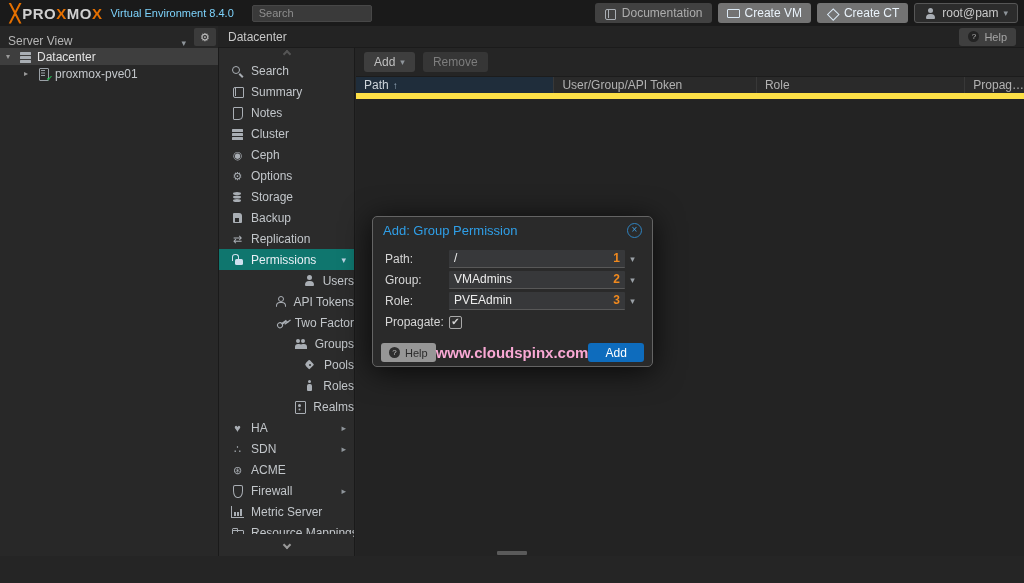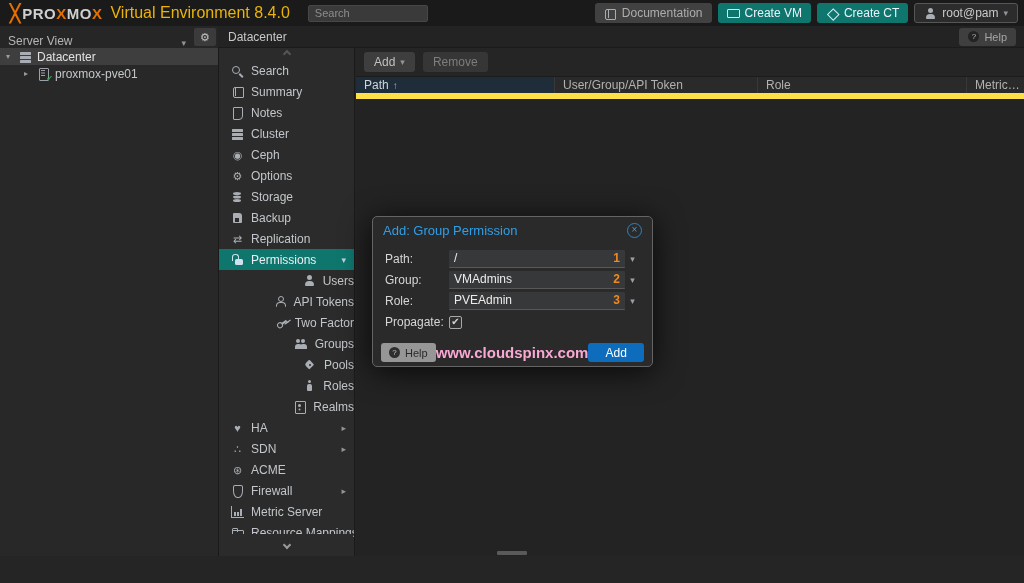--- a/index.html
+++ b/index.html
@@ -5,27 +5,27 @@
   html,body{margin:0;padding:0;background:#111;font-family:"Liberation Sans",sans-serif;}
   *{box-sizing:border-box;}
   #app{position:relative;width:1024px;height:583px;background:#252525;overflow:hidden;color:#c2c6ca;font-size:12px;}
 
   
   .topbar{position:absolute;left:0;top:0;width:1024px;height:26px;background:#1a1a1a;display:flex;align-items:center;padding:0 6px;gap:6px;}
   .logo{display:flex;align-items:baseline;gap:2px;margin-left:4px;}
   .logo .mark{color:#e57000;font-weight:bold;font-size:17px;line-height:1;}
   .brand{font-weight:bold;font-size:15px;letter-spacing:.5px;color:#cfcfcf;}
   .brand .ox{color:#e57000;}
-  .version{color:#eab308;font-size:16px;margin-left:2px;}
+  .version{color:#7dd3fc;font-size:11px;margin-left:2px;}
   .searchbox{margin-left:12px;width:120px;height:17px;background:#3a3a3a;border:1px solid #474747;border-radius:2px;color:#ddd;font-size:11px;padding:0 6px;outline:none;}
   .searchbox::placeholder{color:#8e8e8e;}
   .tb-right{margin-left:auto;display:flex;gap:6px;align-items:center;}
   .tbtn{height:20px;display:inline-flex;align-items:center;gap:5px;border-radius:3px;padding:0 9px;font-size:12px;border:none;cursor:pointer;}
   .tbtn.gray{background:#414141;color:#adadad;}
-  .tbtn.blue{background:#0f766e;color:#eaf3fb;}
+  .tbtn.blue{background:#737373;color:#eaf3fb;}
   .tbtn.user{background:#2c2c2c;border:1px solid #565656;color:#c9c9c9;}
 
   
   .ic{position:relative;display:inline-block;width:13px;height:12px;flex:none;color:#a9aeb4;}
   .gly{display:inline-block;width:13px;text-align:center;font-size:11px;line-height:12px;color:#a9aeb4;font-style:normal;flex:none;}
   .caret{font-size:9px;color:#8f959b;}
   .i-search::before{content:"";position:absolute;left:1px;top:1px;width:6px;height:6px;border:1.5px solid currentColor;border-radius:50%;}
   .i-search::after{content:"";position:absolute;left:8.5px;top:8.5px;width:4.5px;height:1.6px;background:currentColor;transform:rotate(45deg);transform-origin:0 0;}
   .i-book::before{content:"";position:absolute;left:1.5px;top:1.5px;width:9px;height:9px;border:1.2px solid currentColor;border-radius:2px 1px 1px 2px;}
   .i-book::after{content:"";position:absolute;left:4px;top:1.5px;width:1.2px;height:9px;background:currentColor;}
@@ -324,21 +324,21 @@
           <span>Path</span>
           <span class="sort">↑</span>
         </div>
       <div class="th c1">
           <span>User/Group/API Token</span>
         </div>
       <div class="th c2">
           <span>Role</span>
         </div>
       <div class="th c3">
-          <span>Metric…</span>
+          <span>Propag…</span>
         </div>
     </div>
     <div class="tbody"></div>
   </div>
 
   <div class="dialog">
     <div class="dhead">
       <span>Add: Group Permission</span>
       <i class="dclose">×</i>
     </div>

